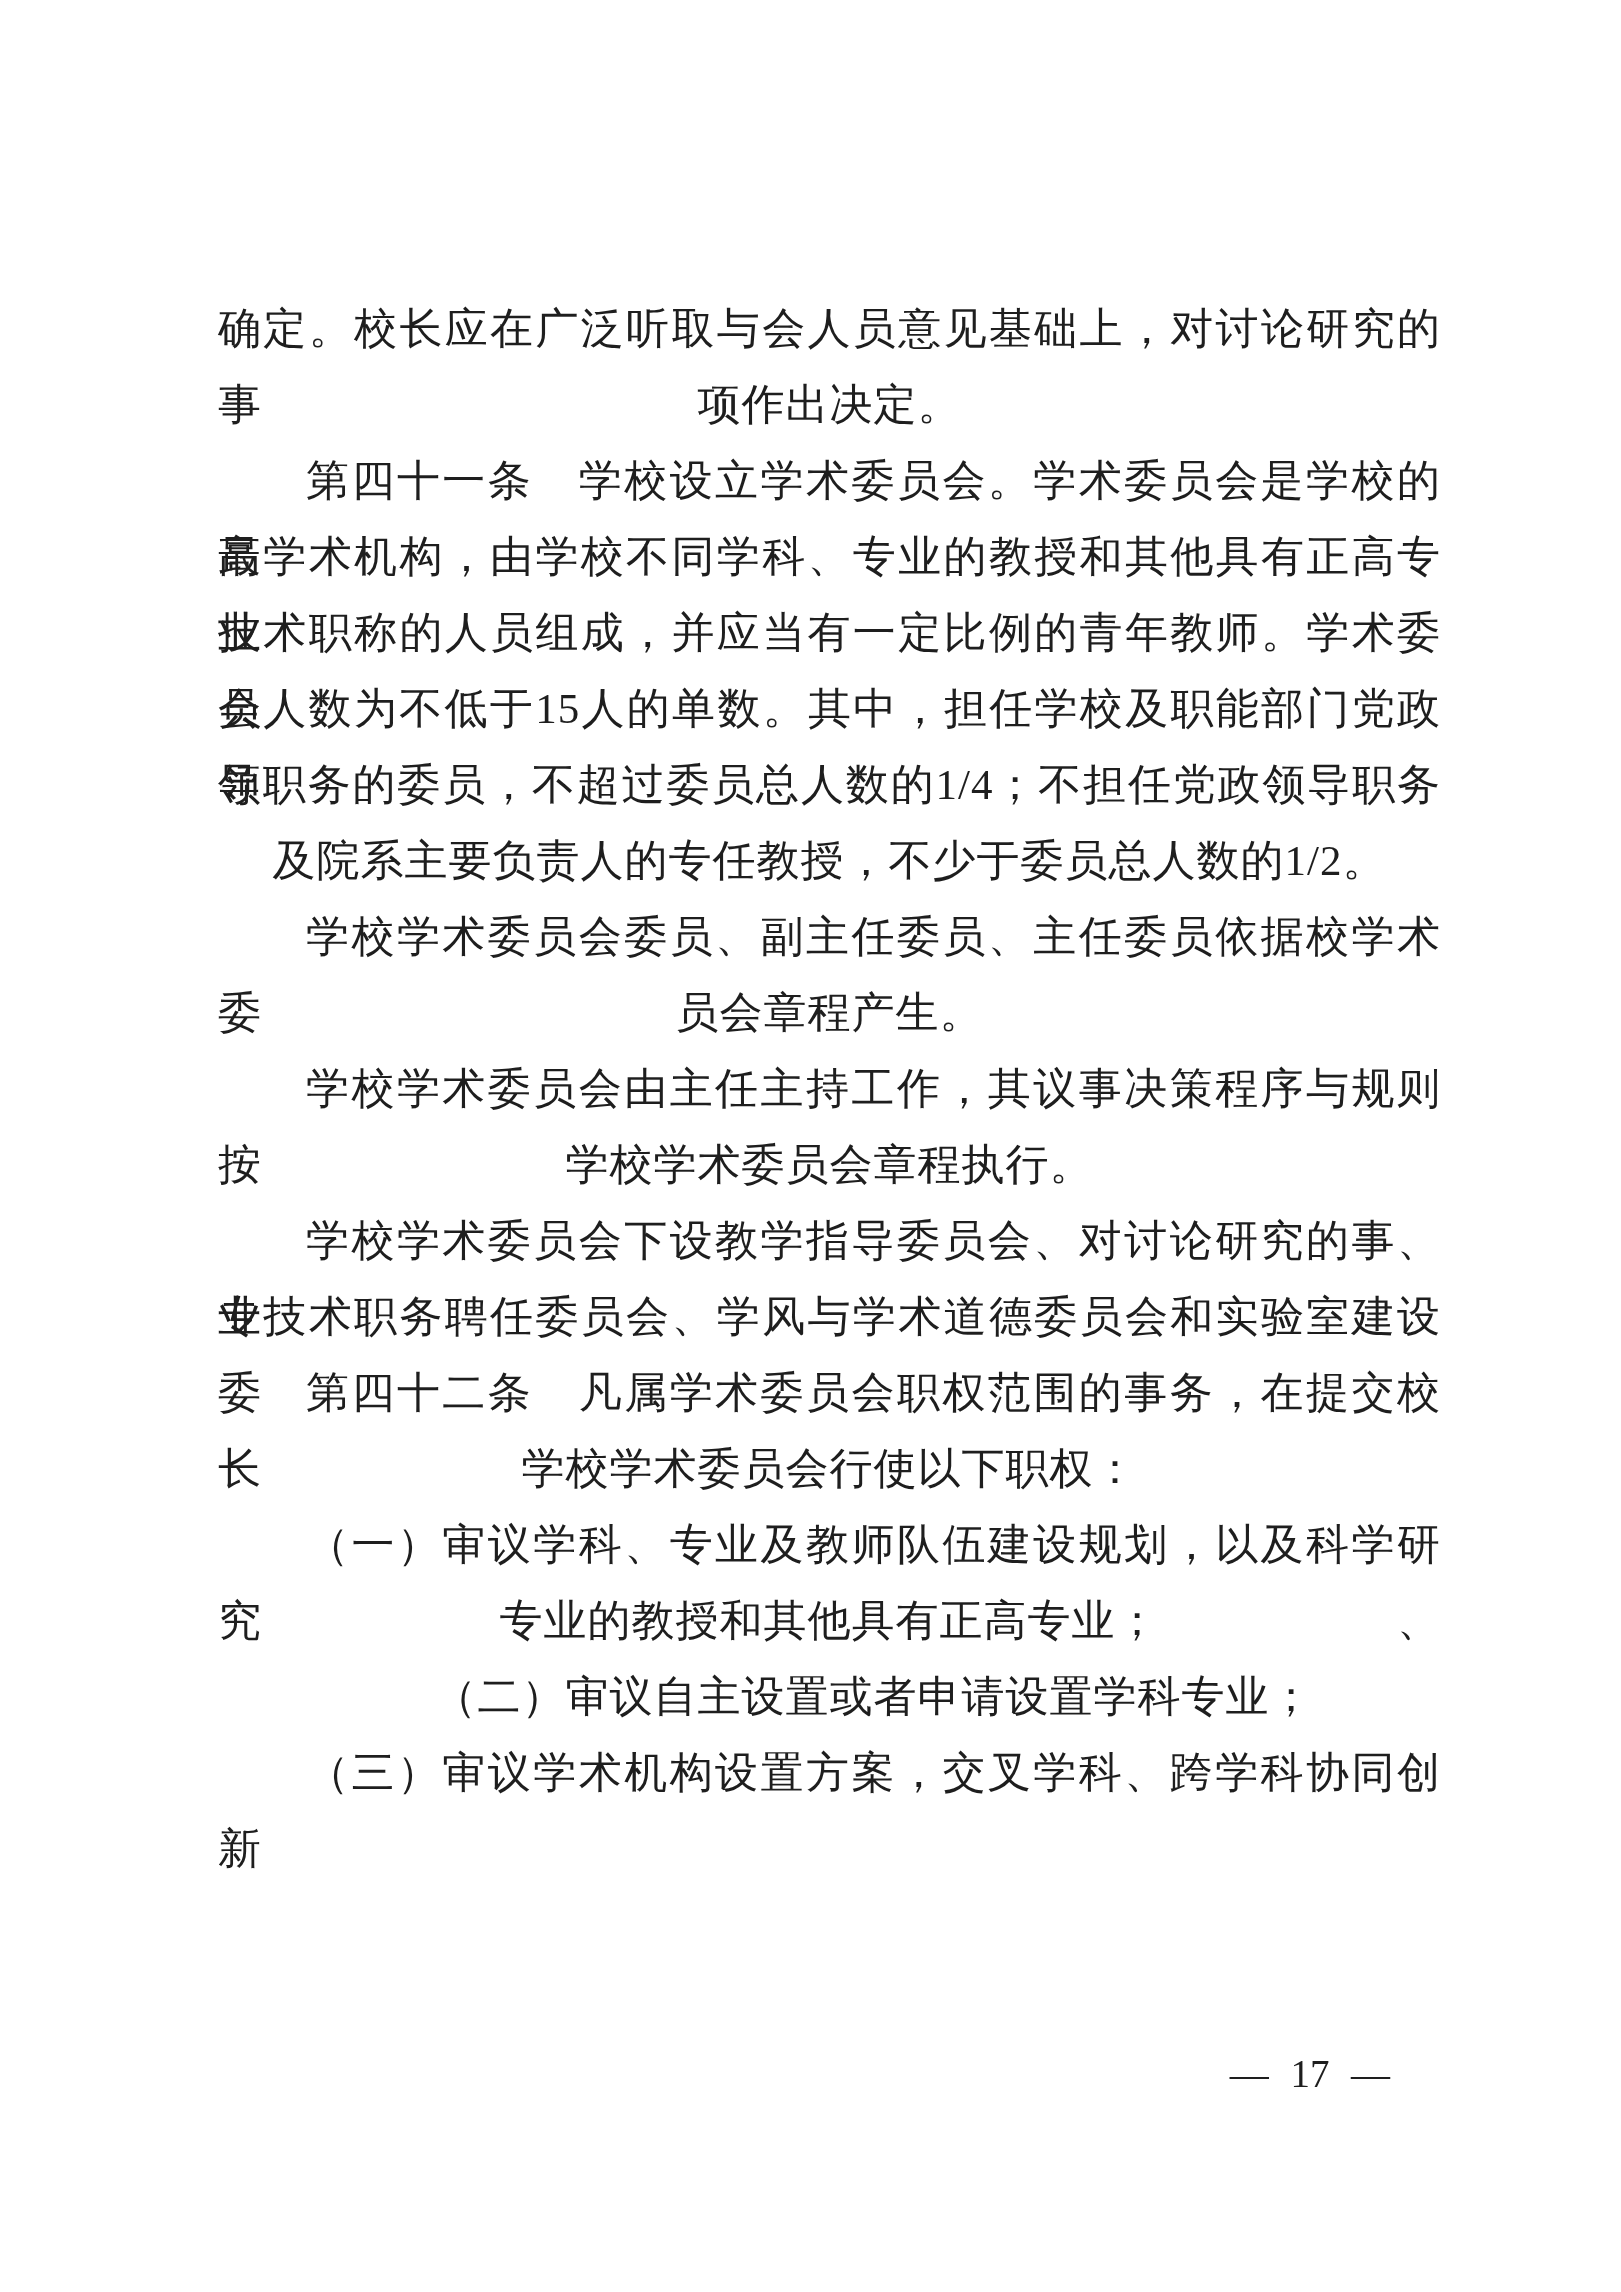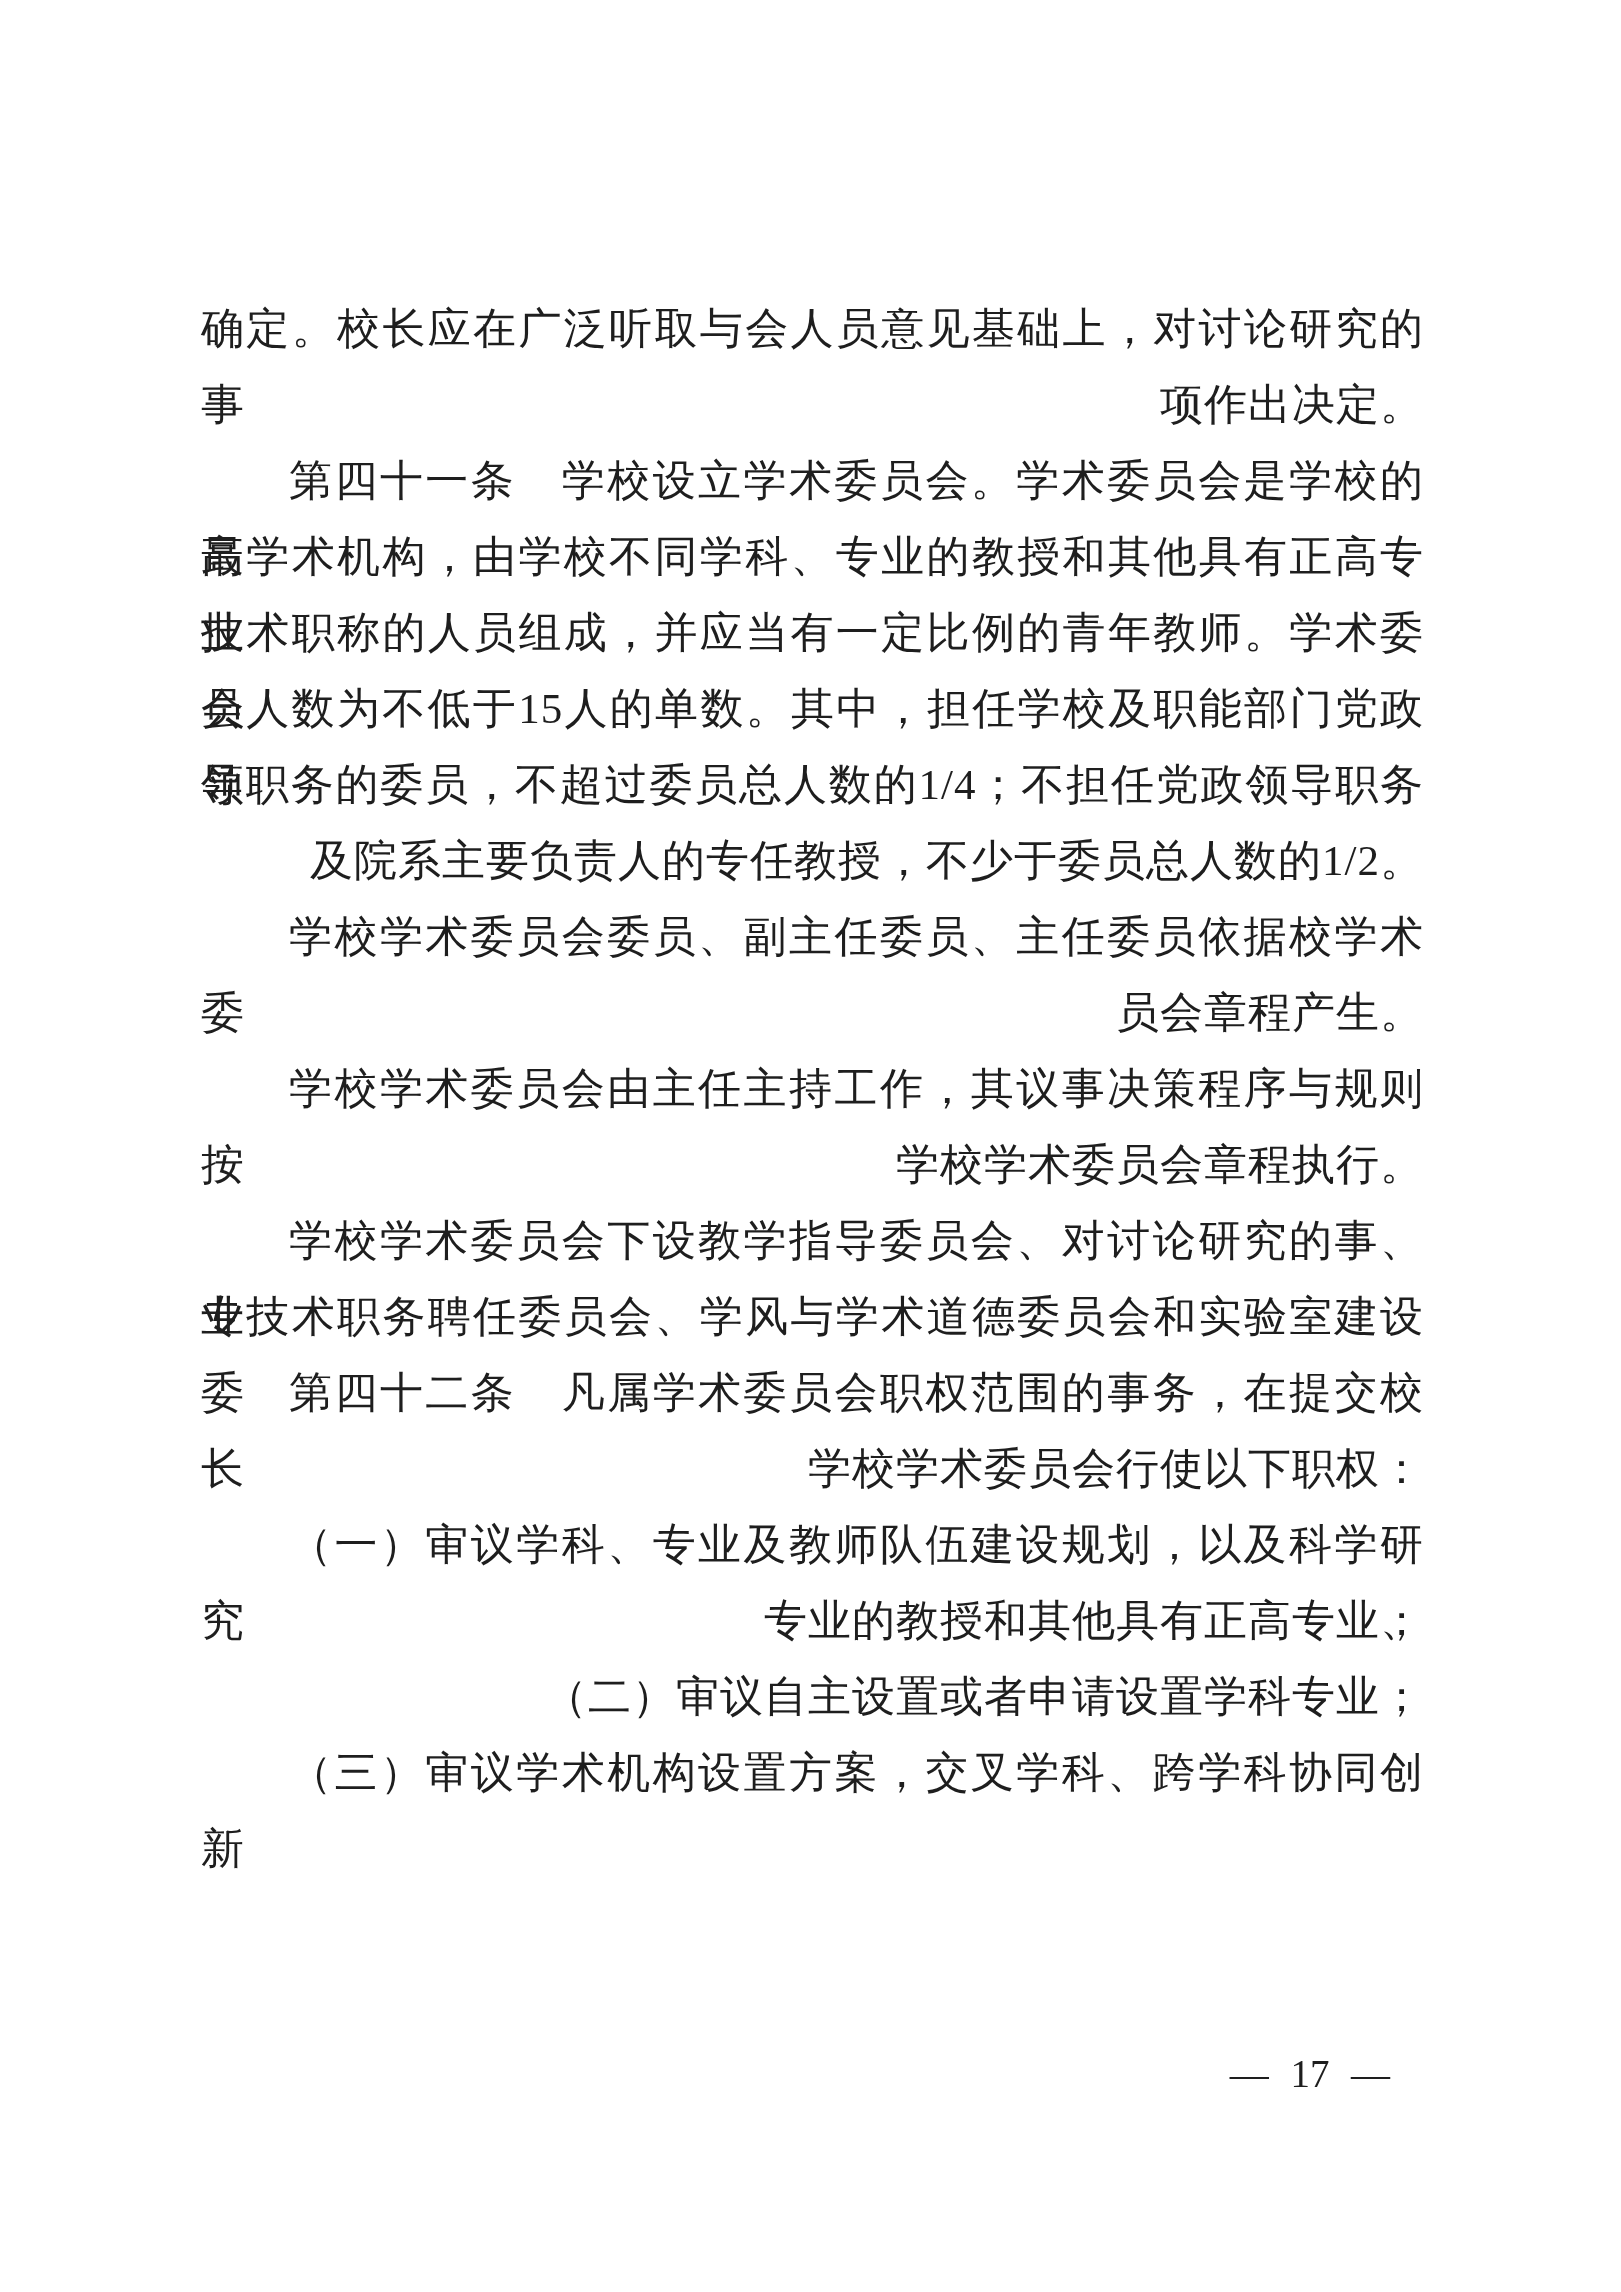--- a/index.html
+++ b/index.html
@@ -11,30 +11,30 @@
     position: relative;
     width: 1621px;
     height: 2293px;
     background: #ffffff;
     overflow: hidden;
     font-family: "Liberation Serif", "DejaVu Serif", serif;
     color: #1e1e1e;
   }
   .body-text {
     position: absolute;
-    left: 201px;
+    left: 218px;
     top: 291px;
     width: 1223px;
   }
   .line {
     font-size: 43px;
     line-height: 76px;
     height: 76px;
     letter-spacing: 1px;
-    text-align: right;
+    text-align: center;
     white-space: normal;
     overflow: visible;
   }
   .line.fill {
     text-align: justify;
     text-align-last: justify;
   }
   .line.indent {
     text-indent: 88px;
   }

